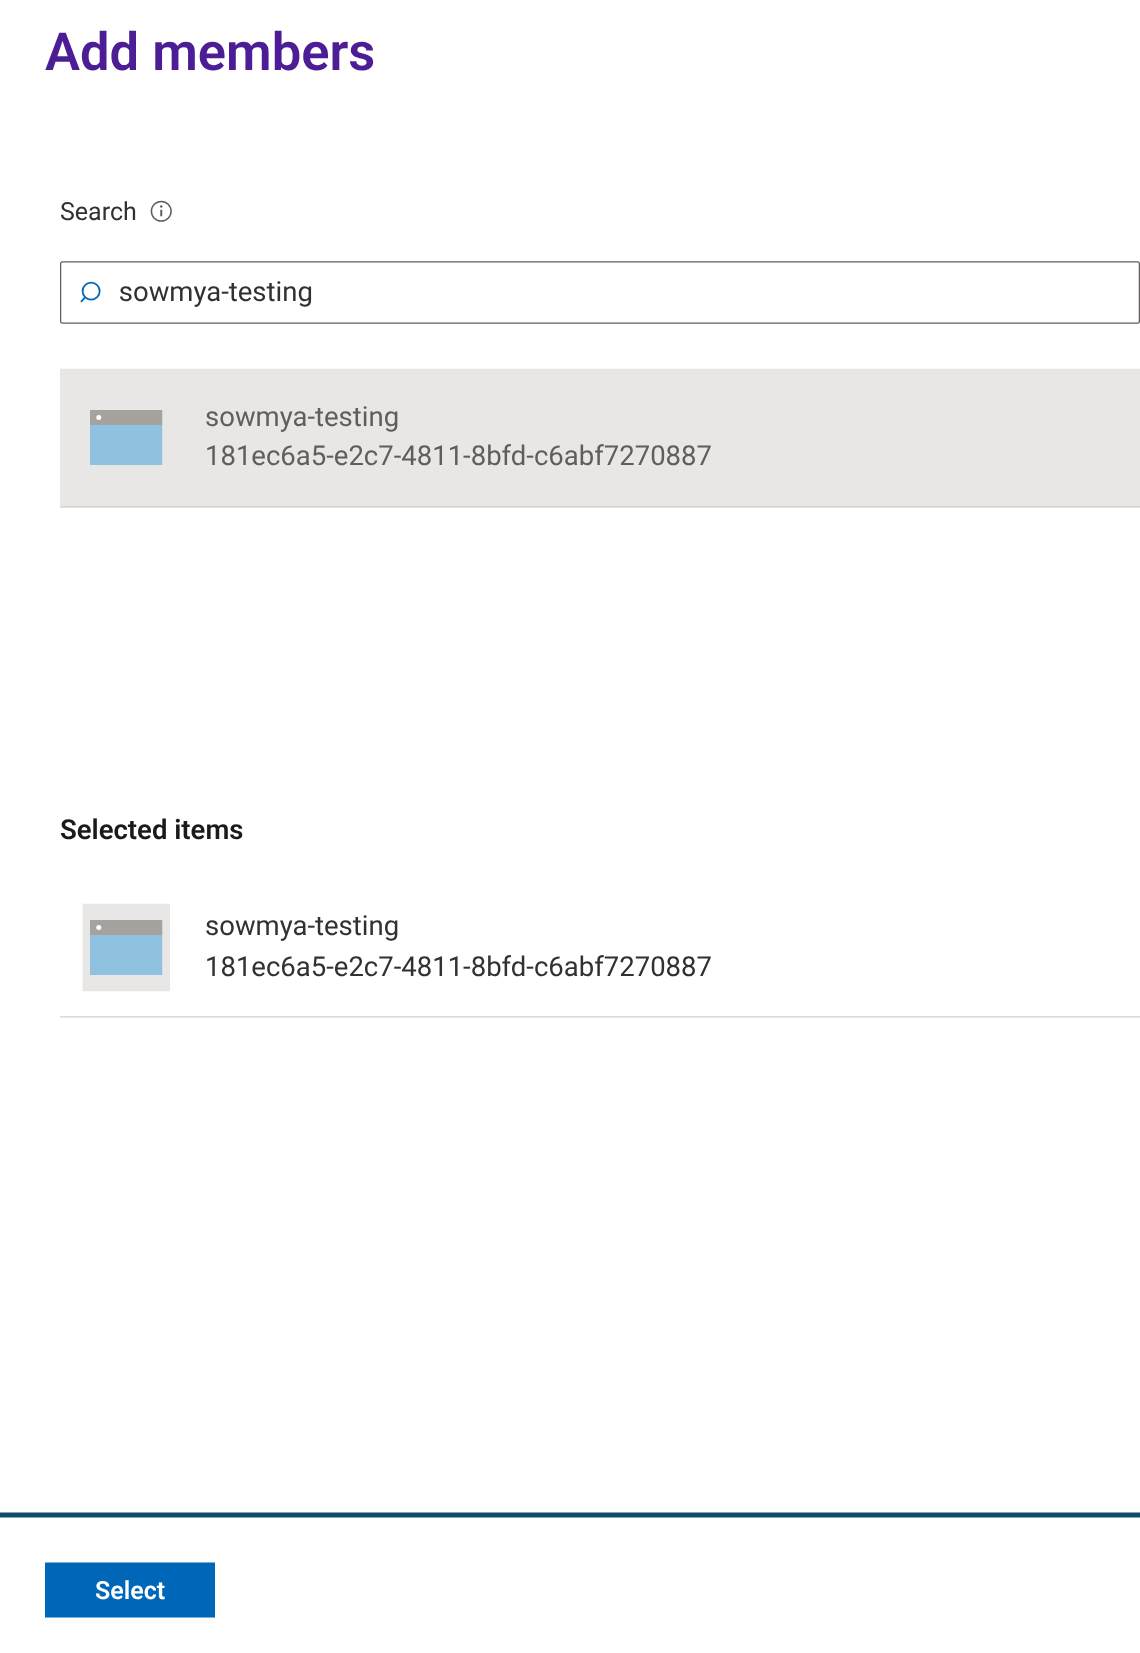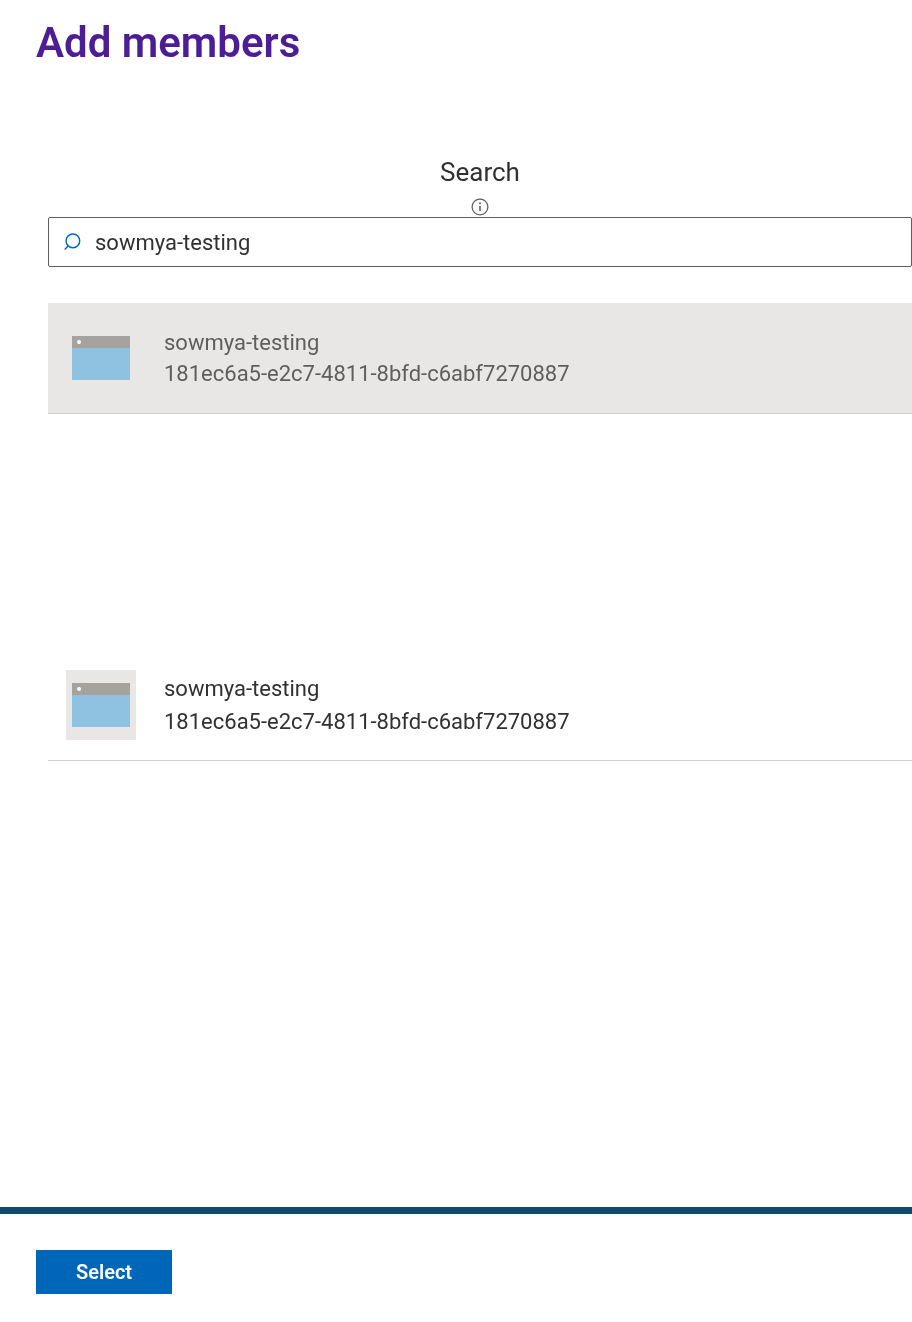--- a/index.html
+++ b/index.html
@@ -20,24 +20,23 @@
       color: #4c1d95;
       padding: 18px 0 0 36px;
     }
     .search-section {
       padding: 90px 0 0 48px;
     }
     .search-label-row {
       display: flex;
       align-items: center;
       gap: 10px;
-      margin-bottom: 0;
+      margin-bottom: 28px;
       color: #323130;
-      font-size: 26px;
-      flex-direction: column;
+      font-size: 20px;
     }
     .info-icon {
       width: 20px;
       height: 20px;
       display: inline-flex;
       align-items: center;
       justify-content: center;
     }
     .search-input-wrapper {
       display: flex;
@@ -127,21 +126,21 @@
       flex-direction: column;
       gap: 8px;
       color: #323130;
       font-size: 22px;
     }
     .footer {
       position: absolute;
       left: 0;
       right: 0;
       bottom: 0;
-      border-top: 7px solid #0c4a6e;
+      border-top: 4px solid #0c4a6e;
       padding: 36px 0 28px 36px;
     }
     .select-button {
       background: #0067b8;
       color: #ffffff;
       border: none;
       font-size: 20px;
       font-weight: 600;
       padding: 10px 40px;
       cursor: pointer;
@@ -185,20 +184,21 @@
       </svg>
     </div>
     <div class="result-text">
       <span>sowmya-testing</span>
       <span>181ec6a5-e2c7-4811-8bfd-c6abf7270887</span>
     </div>
   </div>
 </div>
 
 <div class="selected-section">
+  <h2 class="selected-title">Selected items</h2>
   <div class="selected-row">
     <div class="selected-icon">
       <svg class="app-icon-svg" viewBox="0 0 58 44">
         <rect x="0" y="0" width="58" height="12" fill="#a6a39f"></rect>
         <circle cx="7" cy="6" r="2" fill="#ffffff"></circle>
         <rect x="0" y="12" width="58" height="32" fill="#8fc2e0"></rect>
       </svg>
     </div>
     <div class="selected-text">
       <span>sowmya-testing</span>

